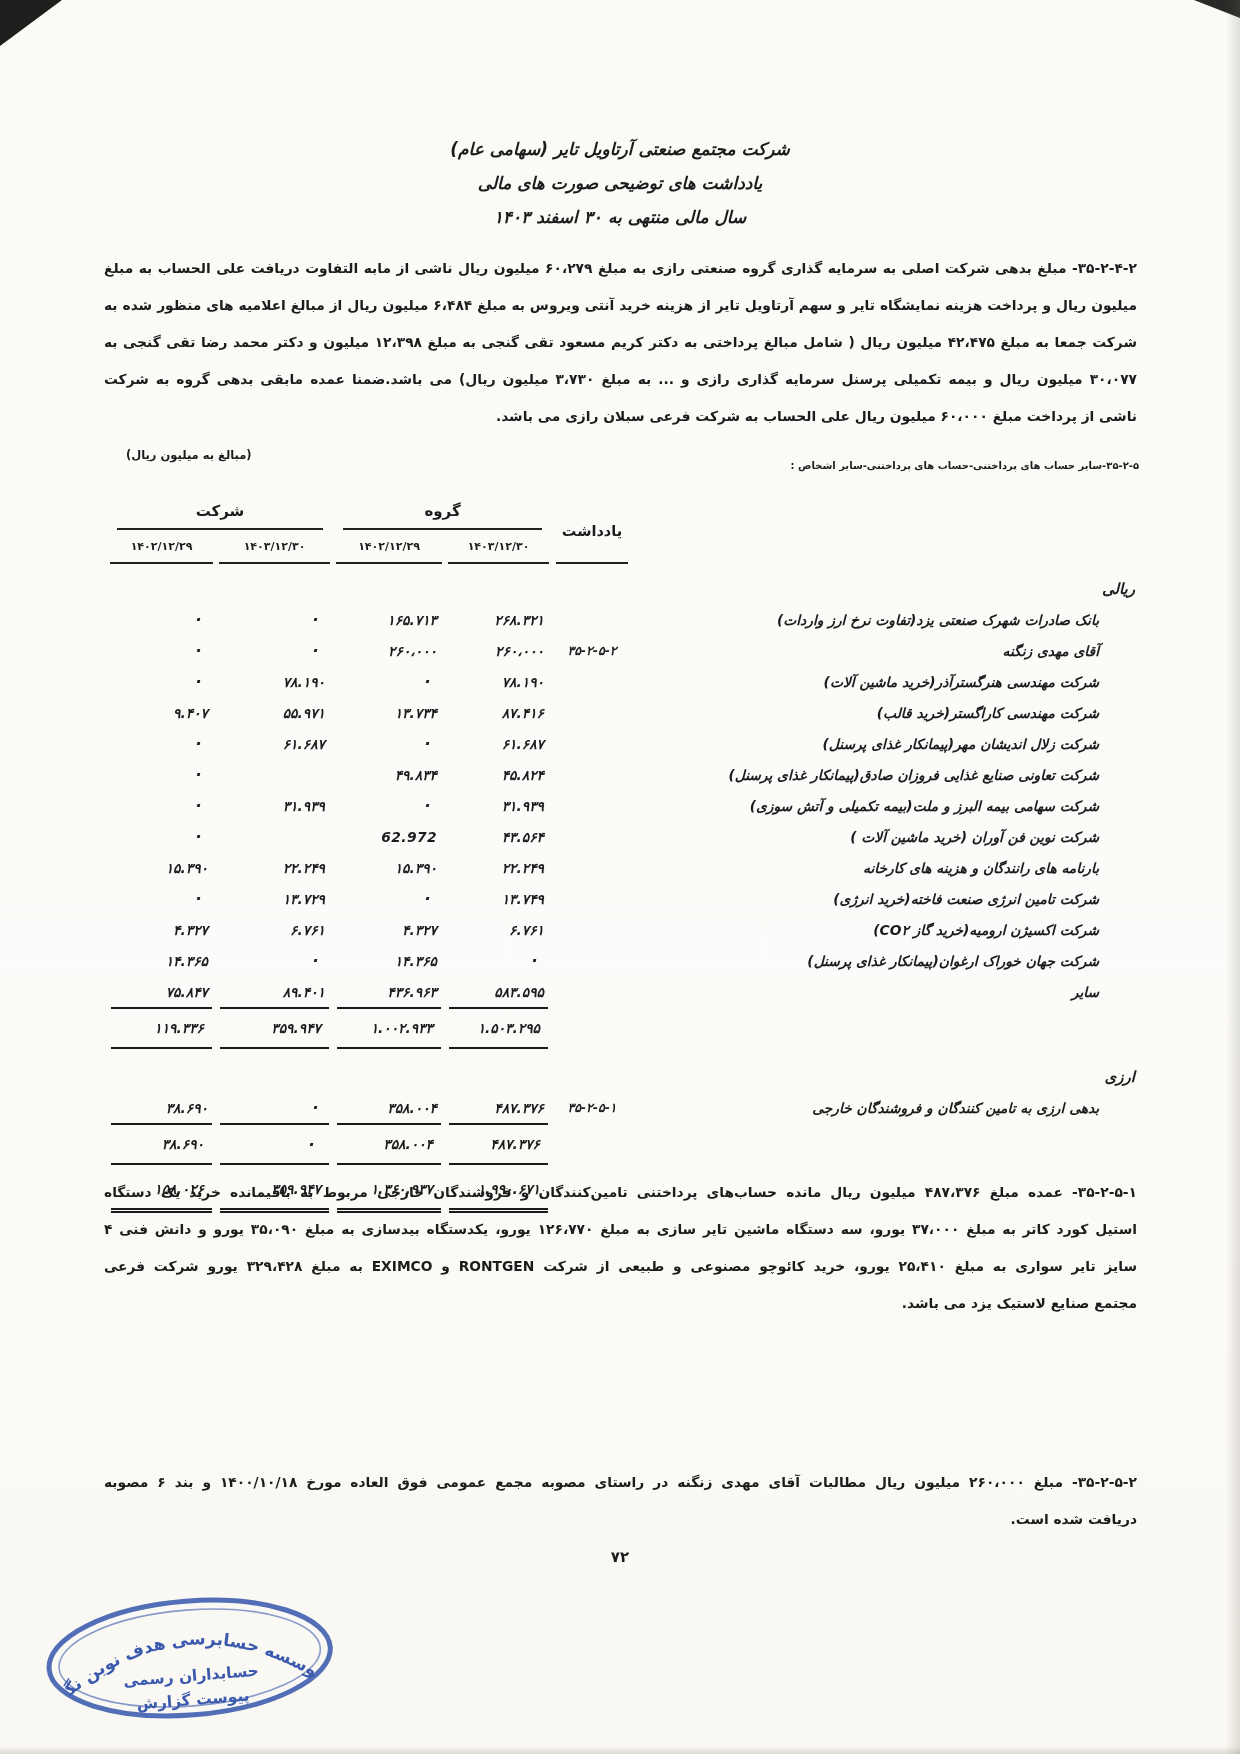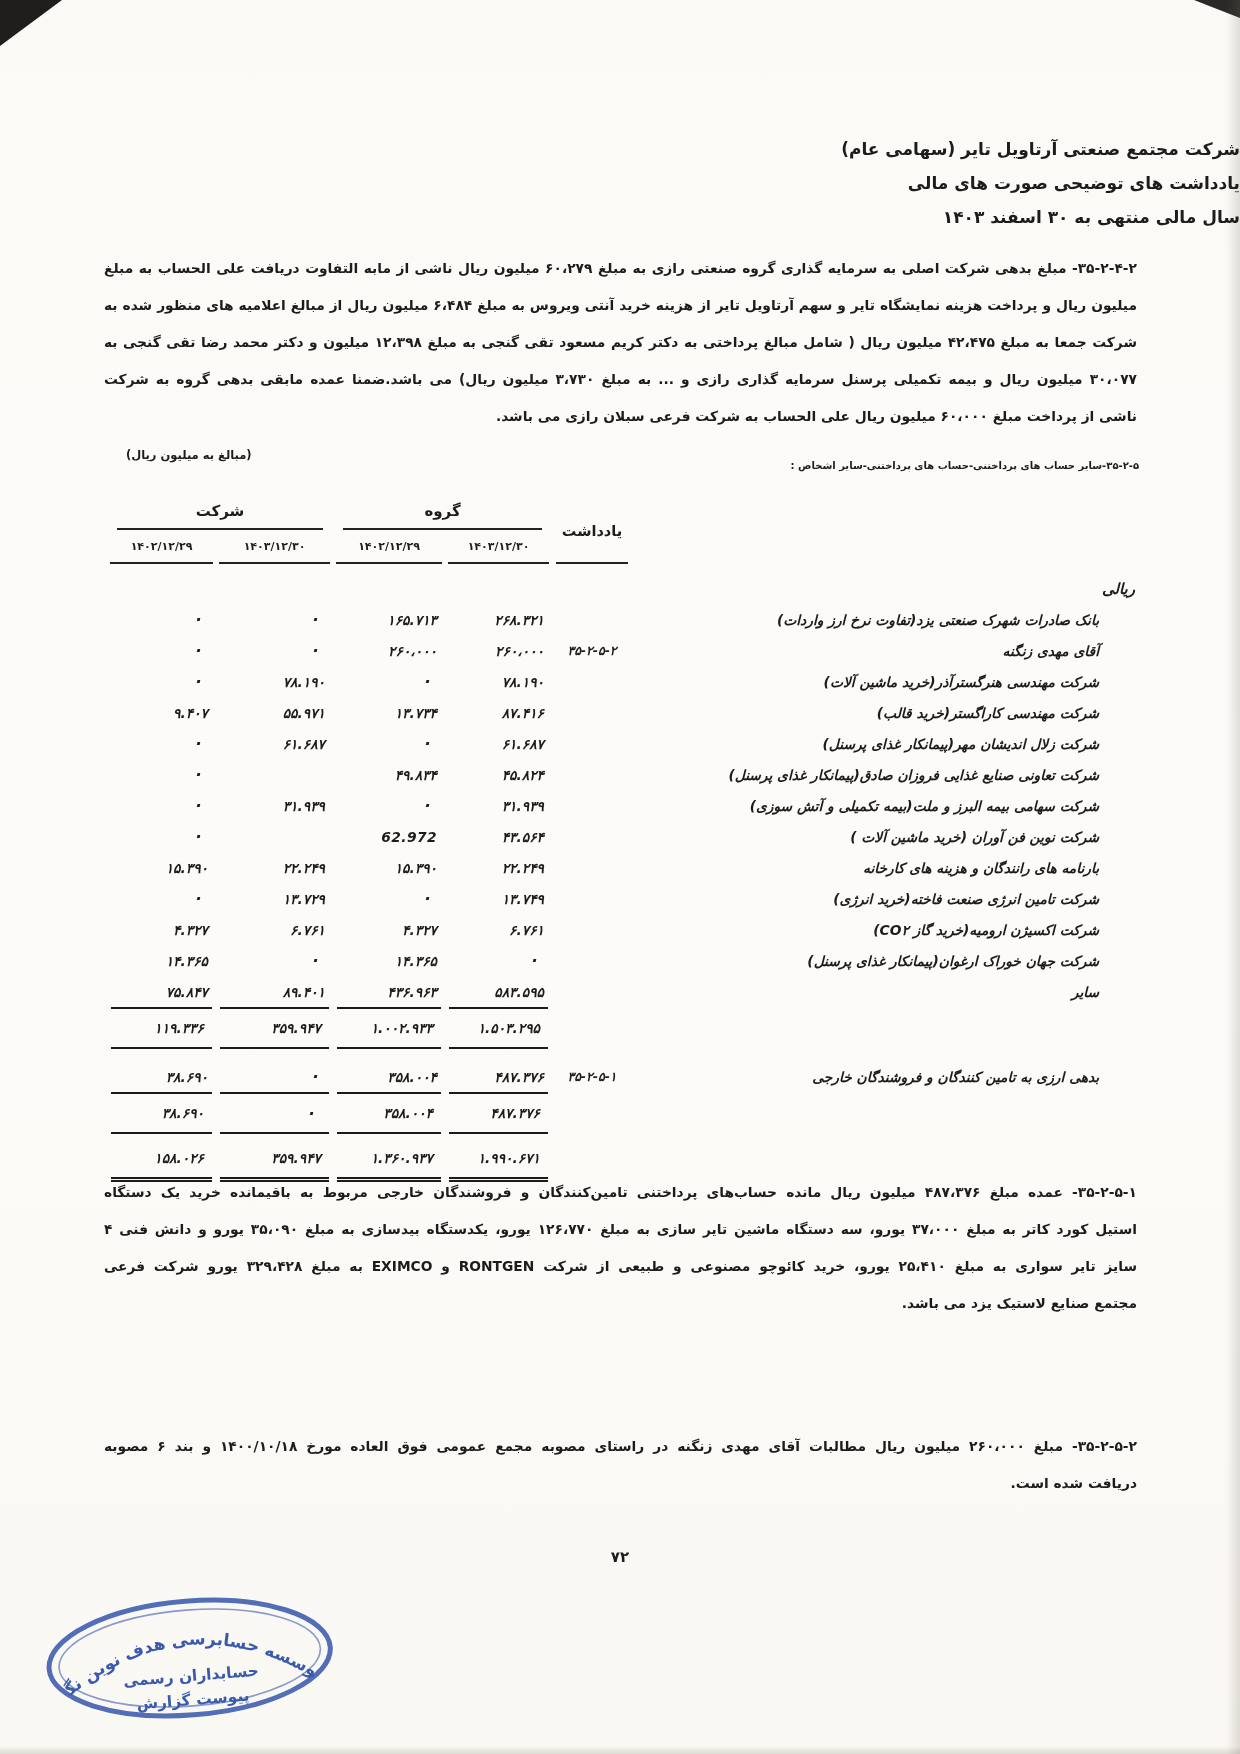--- a/index.html
+++ b/index.html
@@ -11,29 +11,29 @@
   
   .corner-tl{position:absolute;top:0;left:0;width:0;height:0;
     border-top:46px solid #1f1e1c;border-right:62px solid transparent;}
   .corner-tr{position:absolute;top:0;right:0;width:0;height:0;
     border-top:18px solid #2a2927;border-left:46px solid transparent;}
   .edge-right{position:absolute;top:0;right:0;bottom:0;width:14px;
     background:linear-gradient(to right,rgba(110,104,92,0),rgba(110,104,92,.20));}
   .edge-bottom{position:absolute;left:0;right:0;bottom:0;height:8px;
     background:linear-gradient(to bottom,rgba(110,104,92,0),rgba(110,104,92,.22));}
   
-  .doc-header{position:absolute;top:132px;left:0;width:100%;text-align:right;direction:rtl;}
+  .doc-header{position:absolute;top:132px;left:0;width:100%;text-align:center;direction:rtl;font-style:italic;}
   .doc-header div{line-height:34px;font-size:17px;}
   
   .para{position:absolute;left:104px;width:1033px;direction:rtl;font-size:13.8px;overflow:hidden;}
   .pline{height:37px;line-height:37px;text-align:justify;text-align-last:justify;overflow:hidden;}
   .pline.last{text-align-last:right;}
   .para1{top:250px;height:187px;}
   .para2{top:1174px;height:150px;}
-  .para3{top:1428px;height:113px;}
+  .para3{top:1464px;height:113px;}
   .scale-note{position:absolute;top:448px;left:126px;direction:rtl;font-size:11.5px;}
   .sec-title{position:absolute;top:460px;right:101px;direction:rtl;font-size:10px;}
   
   .tbl{position:absolute;top:500px;right:103px;width:1030px;--cols:505px 80px 107px 112px 117px 109px;direction:rtl;}
   .trow{display:grid;grid-template-columns:var(--cols);direction:rtl;align-items:stretch;height:31px;}
   .thead{display:grid;grid-template-columns:var(--cols);direction:rtl;grid-auto-rows:30px 34px;}
   .h-note{grid-column:2;grid-row:1/3;display:flex;align-items:center;justify-content:center;
     border-bottom:2px solid #222;font-size:14.5px;margin:0 4px;}
   .h-group{grid-column:3/5;grid-row:1;text-align:center;border-bottom:2px solid #222;margin:0 10px;
     font-size:15px;padding-top:2px;}
@@ -212,20 +212,28 @@
         </div>
         <div class="trow total">
           <div class="lbl"></div>
           <div class="note num-ltr"></div>
           <div class="n">۱.۵۰۳.۲۹۵</div>
           <div class="n">۱.۰۰۲.۹۳۳</div>
           <div class="n">۳۵۹.۹۴۷</div>
           <div class="n">۱۱۹.۳۳۶</div>
         </div>
         <div class="gap"></div>
+        <div class="trow sec-row">
+          <div class="lbl seclbl">ارزی</div>
+          <div class="note num-ltr"></div>
+          <div class="n"></div>
+          <div class="n"></div>
+          <div class="n"></div>
+          <div class="n"></div>
+        </div>
         <div class="trow">
           <div class="lbl">بدهی ارزی به تامین کنندگان و فروشندگان خارجی</div>
           <div class="note num-ltr">۳۵-۲-۵-۱</div>
           <div class="n">۴۸۷.۳۷۶</div>
           <div class="n">۳۵۸.۰۰۴</div>
           <div class="n dot">·</div>
           <div class="n">۳۸.۶۹۰</div>
         </div>
         <div class="trow total">
           <div class="lbl"></div>

